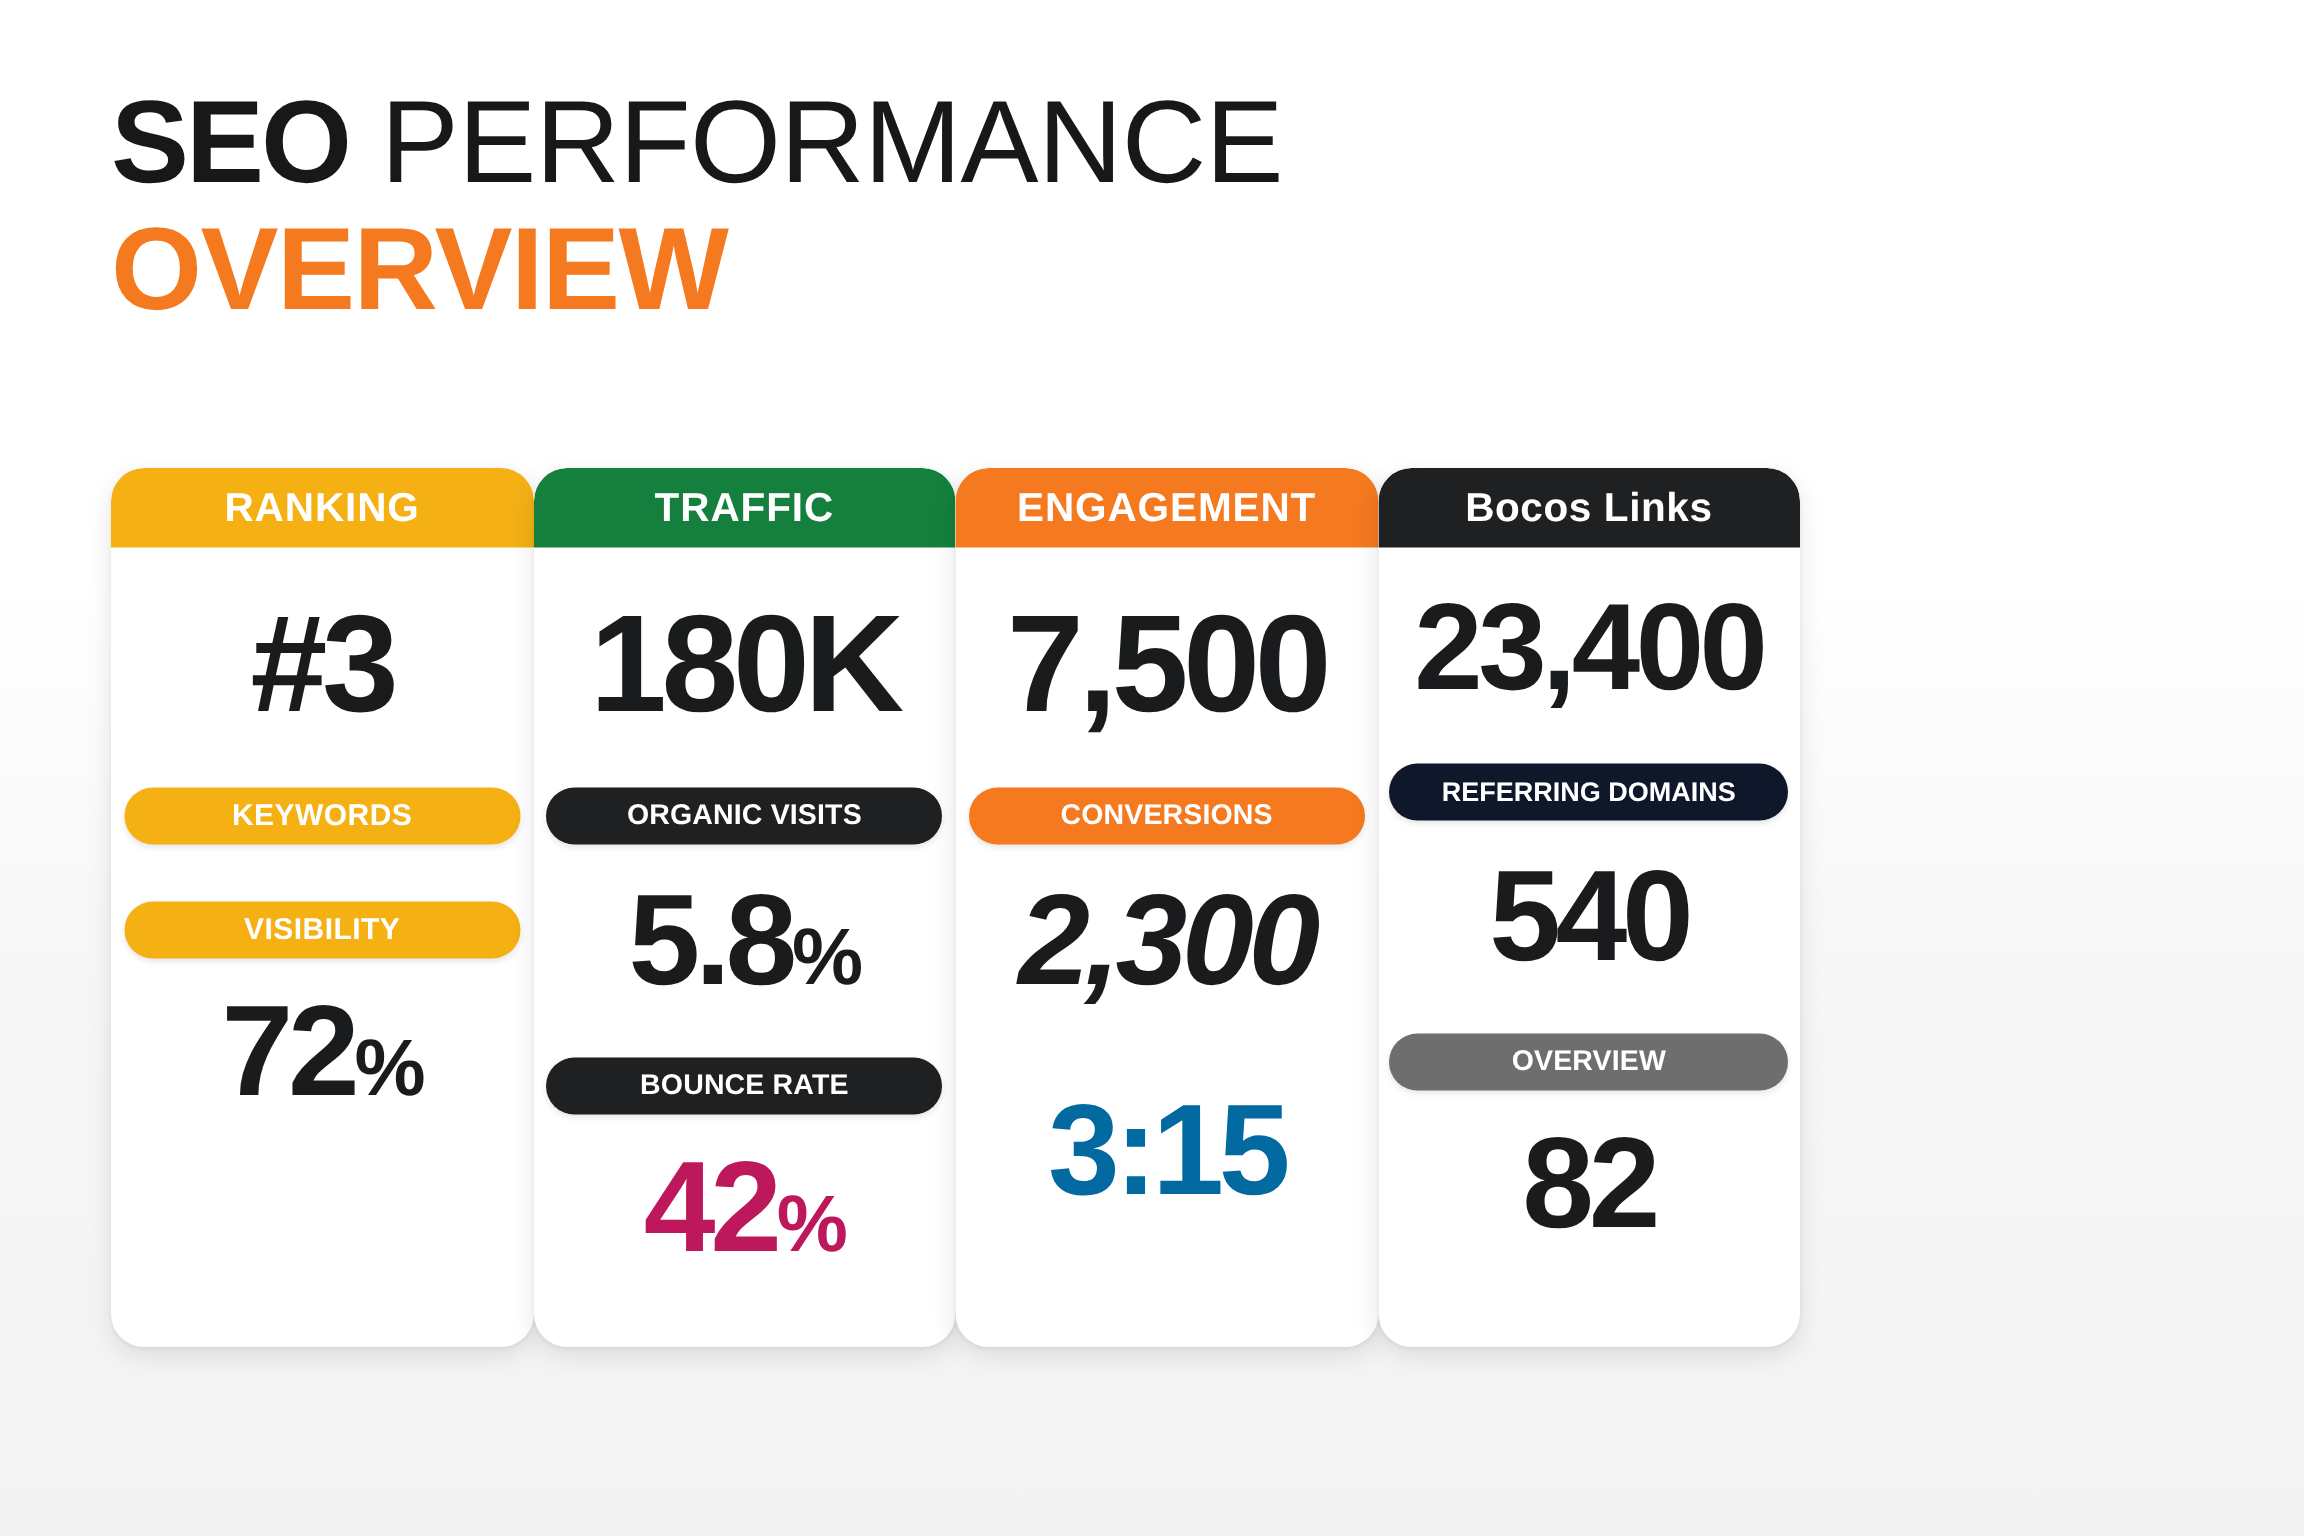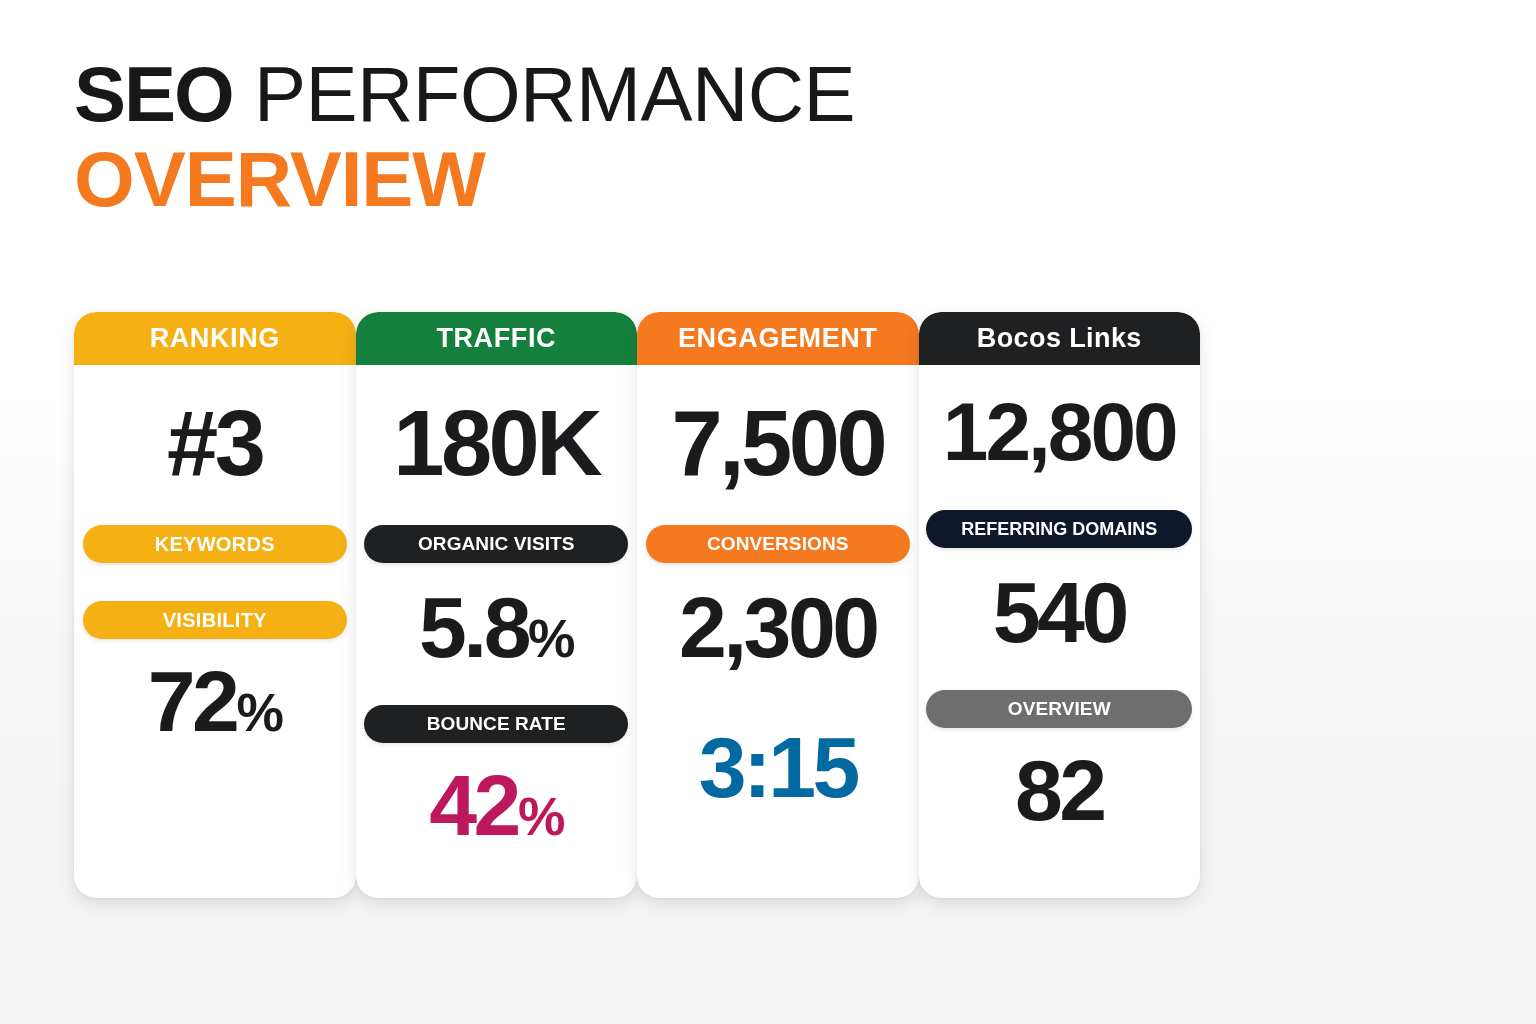--- a/index.html
+++ b/index.html
@@ -212,33 +212,33 @@
     <div class="card-header" style="background: rgb(244, 121, 31);">
       <span class="card-header-label">ENGAGEMENT</span>
     </div>
     <div class="card-body">
       <div class="metric-value" style="color: rgb(26, 27, 29);"><span>7,500</span><span class="suffix"></span></div>
       <div class="sp-a"></div>
       <div class="pill wide" style="background: rgb(244, 121, 31);">
         <span class="pill-label tight">CONVERSIONS</span>
       </div>
       <div class="sp-b"></div>
-      <div class="metric-value secondary" style="color: rgb(26, 27, 29);"><span>2,300</span><span class="suffix"></span></div>
+      <div class="metric-value secondary" style="color: rgb(26, 27, 29); font-style: italic;"><span>2,300</span><span class="suffix"></span></div>
       <div class="sp-c"></div>
       <div class="sp-d"></div>
       <div class="metric-value tertiary" style="color: #0369a1;"><span>3:15</span><span class="suffix"></span></div>
     </div>
   </div>
 
   <div class="card">
     <div class="card-header" style="background: rgb(31, 32, 34);">
       <span class="card-header-label casual">Bocos Links</span>
     </div>
     <div class="card-body raised">
-      <div class="metric-value shrink" style="color: rgb(26, 27, 29);"><span>12,800</span><span class="suffix"></span></div>
+      <div class="metric-value shrink" style="color: rgb(26, 27, 29);"><span>23,400</span><span class="suffix"></span></div>
       <div class="sp-a"></div>
       <div class="pill xwide" style="background: #0f172a;">
         <span class="pill-label tighter">REFERRING DOMAINS</span>
       </div>
       <div class="sp-b"></div>
       <div class="metric-value secondary" style="color: rgb(26, 27, 29);"><span>540</span><span class="suffix"></span></div>
       <div class="sp-c"></div>
       <div class="pill xwide" style="background: rgb(110, 110, 110);">
         <span class="pill-label tight">OVERVIEW</span>
       </div>

